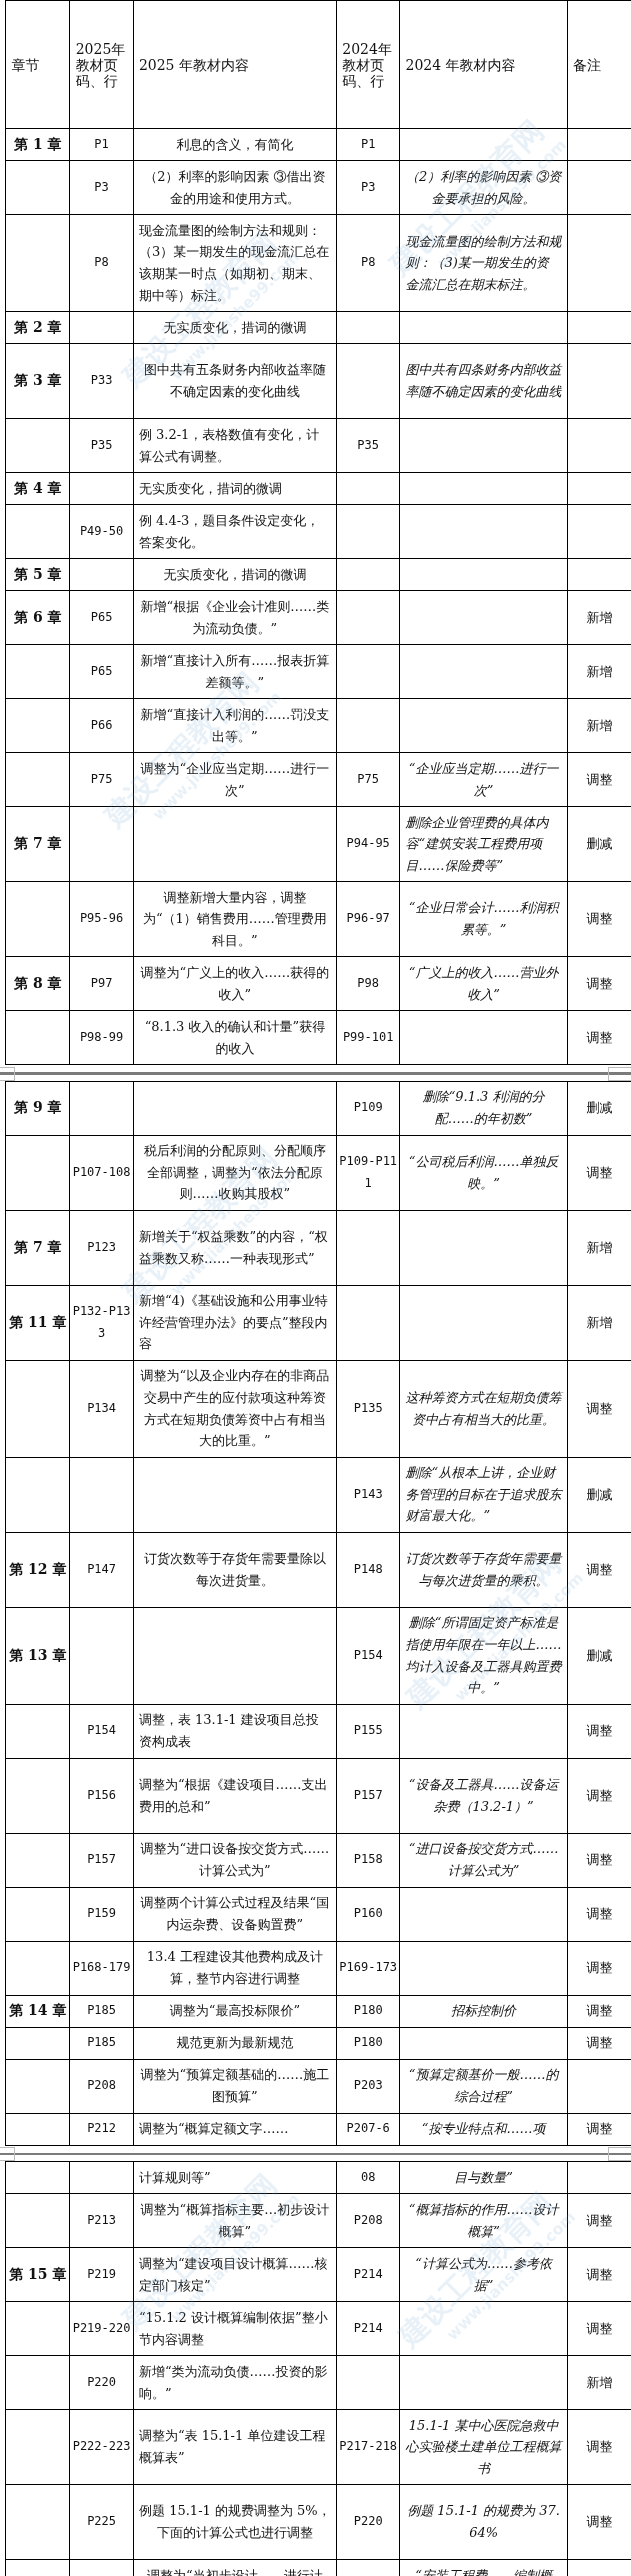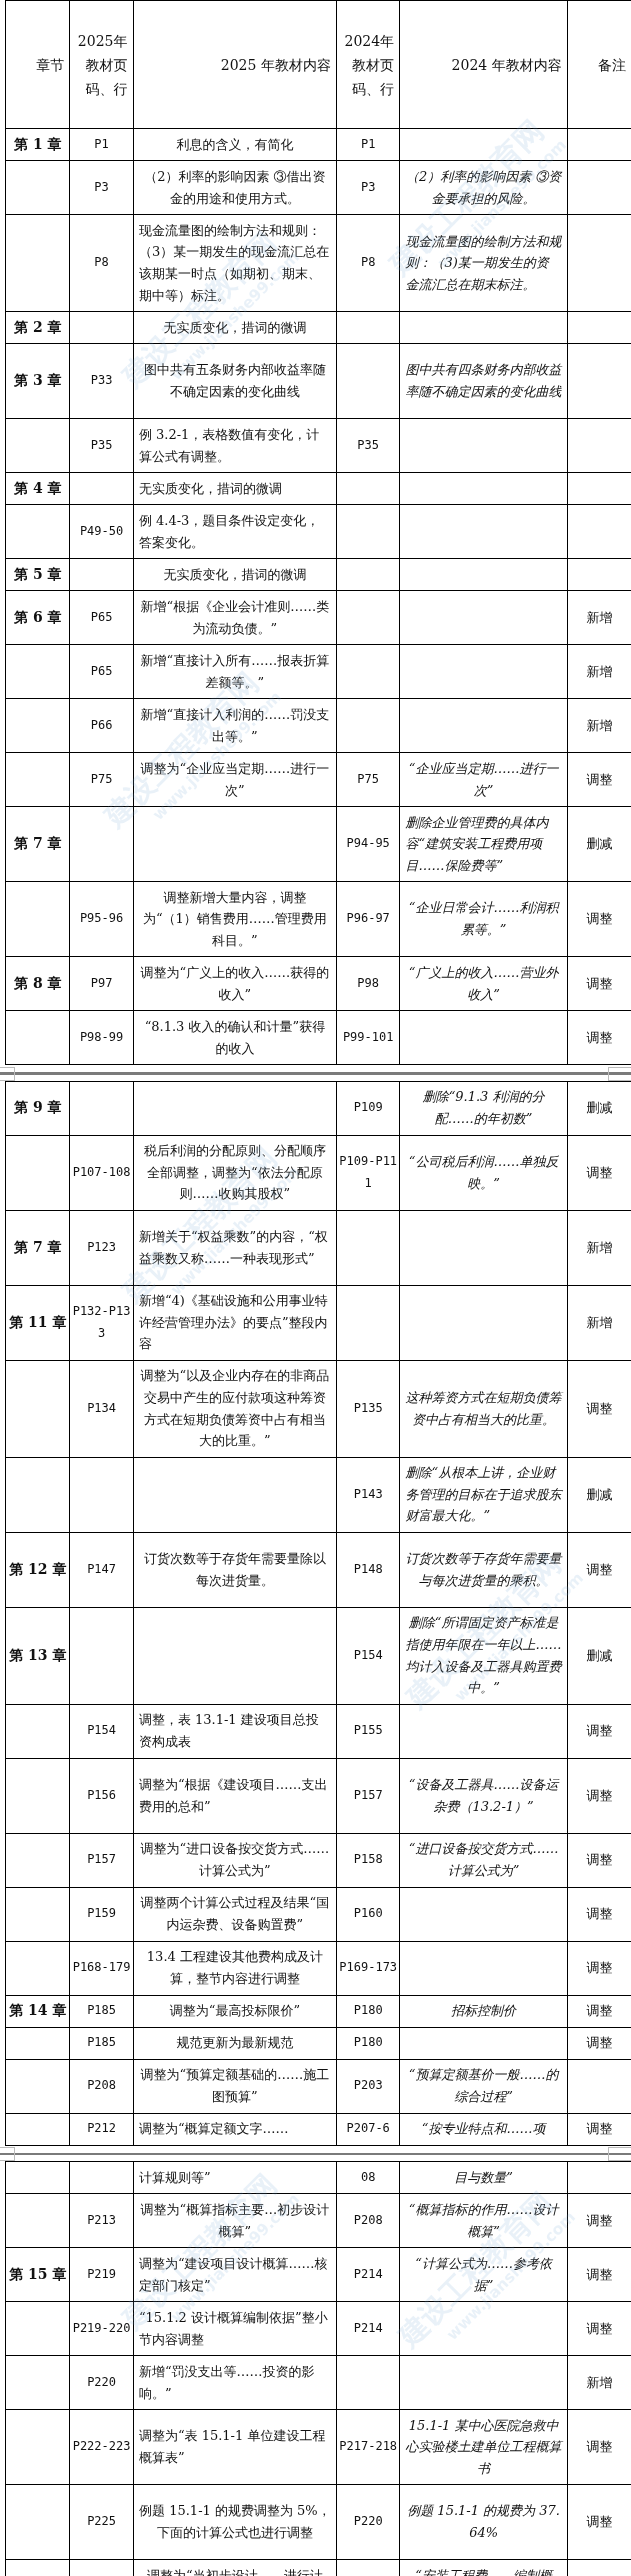--- a/index.html
+++ b/index.html
@@ -12,21 +12,21 @@
     margin-left: 5.2px;
     font-size: 13px;
     line-height: 21.6px;
   }
   table.cmp td, table.cmp th {
     border: 0.9px solid #000;
     vertical-align: middle;
     padding: 0 5.2px;
     word-break: break-all;
   }
-  table.cmp th { font-weight: normal; text-align: right; line-height: 24px; font-size: 14px; }
+  table.cmp th { font-weight: normal; text-align: left; line-height: 16px; font-size: 14px; }
   .c-ch { width: 56px; text-align: center; font-weight: bold; font-size: 14px; padding: 0 1.7px !important; }
   .c-p25 { width: 52px; text-align: center; font-family: "DejaVu Sans Mono", "Liberation Mono", monospace; font-size: 12px; padding: 0 1.7px !important; }
   .c-t25 { width: 192px; }
   .c-p24 { width: 50px; text-align: center; font-family: "DejaVu Sans Mono", "Liberation Mono", monospace; font-size: 12px; padding: 0 1.7px !important; }
   .c-t24 { width: 155px; font-style: italic; }
   .c-note { width: 52px; text-align: center; }
   .ctr { text-align: center; }
   .lft { text-align: left; }
   .page-break {
     height: 15.5px;
@@ -406,21 +406,21 @@
           <td class="c-ch"></td>
           <td class="c-p25">P219-220</td>
           <td class="c-t25 lft">“15.1.2 设计概算编制依据”整小节内容调整</td>
           <td class="c-p24">P214</td>
           <td class="c-t24 ctr"></td>
           <td class="c-note">调整</td>
         </tr>
         <tr style="height: 54px;">
           <td class="c-ch"></td>
           <td class="c-p25">P220</td>
-          <td class="c-t25 lft">新增“罚没支出等……投资的影响。”</td>
+          <td class="c-t25 lft">新增“类为流动负债……投资的影响。”</td>
           <td class="c-p24"></td>
           <td class="c-t24 ctr"></td>
           <td class="c-note">新增</td>
         </tr>
         <tr style="height: 75px;">
           <td class="c-ch"></td>
           <td class="c-p25">P222-223</td>
           <td class="c-t25 lft">调整为“表 15.1-1 单位建设工程概算表”</td>
           <td class="c-p24">P217-218</td>
           <td class="c-t24 ctr">15.1-1 某中心医院急救中心实验楼土建单位工程概算书</td>

